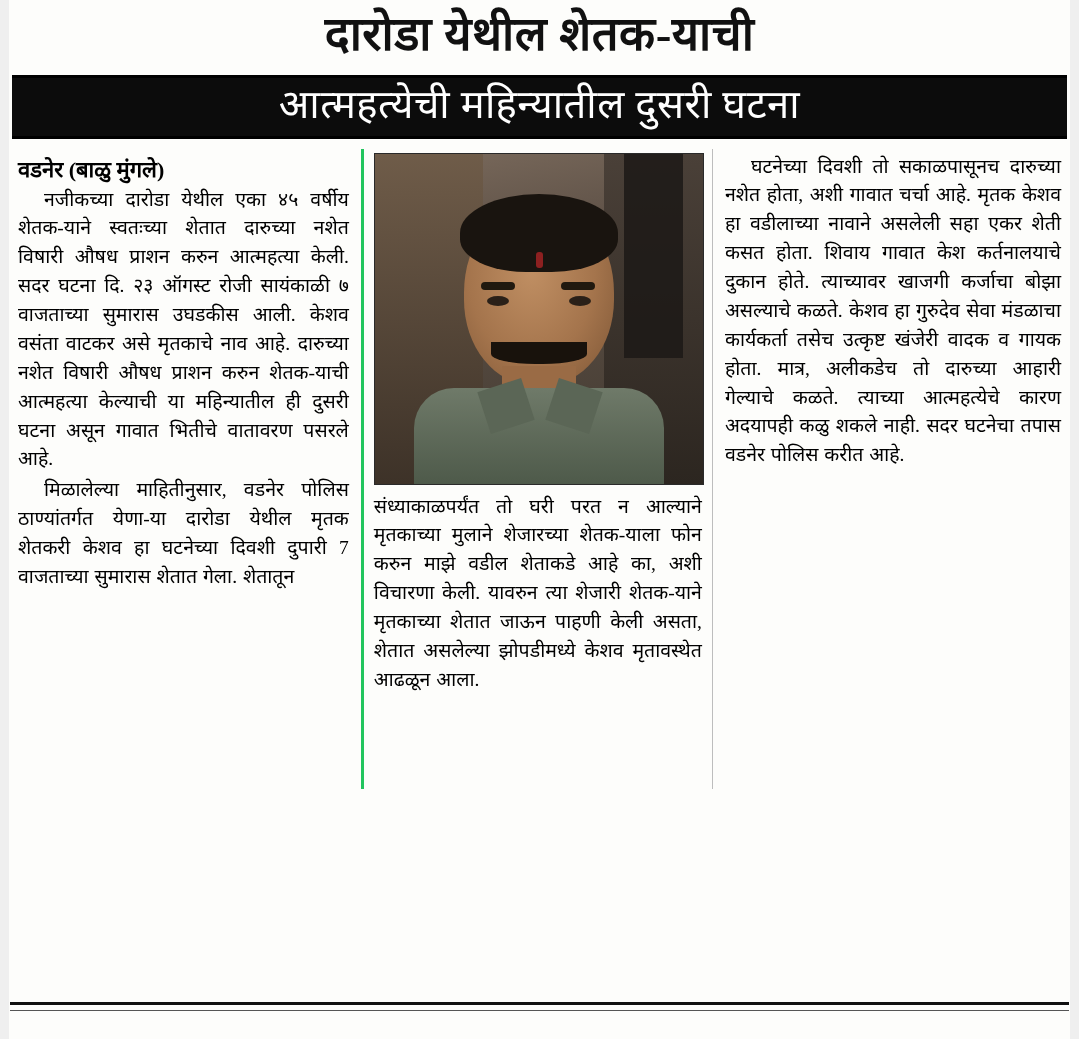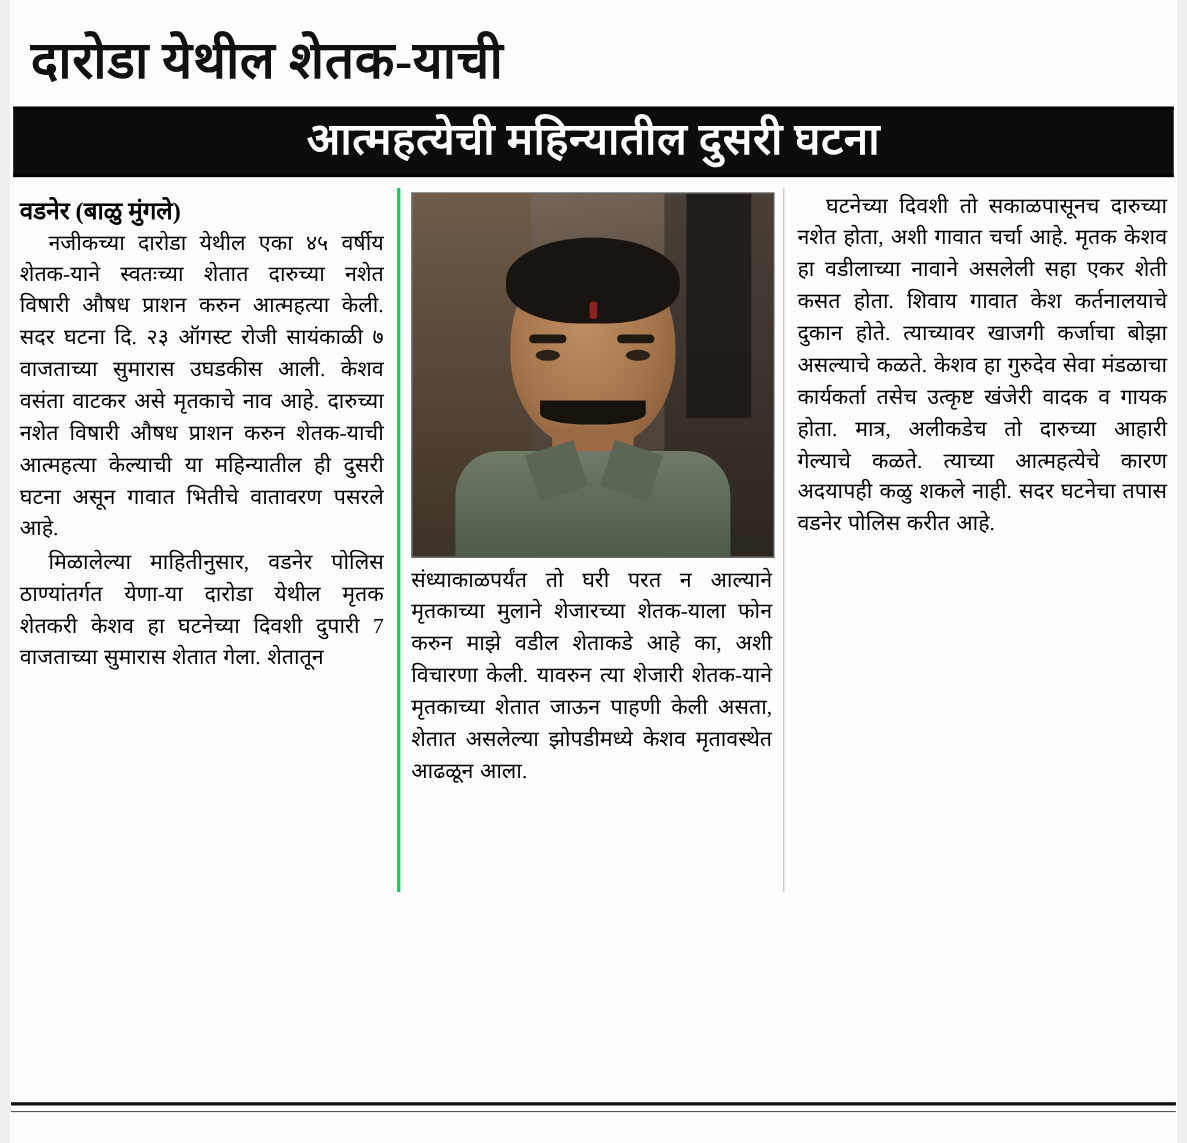--- a/index.html
+++ b/index.html
@@ -18,22 +18,22 @@
     position: relative;
     width: 1079px;
     height: 1039px;
     background: #fdfdfb;
     box-sizing: border-box;
     padding: 0;
   }
 
   
   .headline-wrap {
-    padding: 30px 28px 0 28px;
-    text-align: left;
+    padding: 8px 28px 0 28px;
+    text-align: center;
   }
   .headline-line {
     font-family: "Liberation Serif", serif;
     font-weight: bold;
     color: #111;
     letter-spacing: 0.5px;
     line-height: 1.12;
   }
   .headline-line.l1 {
     font-size: 47px;
@@ -42,21 +42,21 @@
   .headline-line.l2 {
     font-size: 47px;
   }
 
   .subhead-bar {
     margin: 14px 12px 0 12px;
     background: #0c0c0c;
     color: #ffffff;
     text-align: center;
     font-size: 40px;
-    font-weight: bold;
+    font-weight: normal;
     font-family: "Liberation Serif", serif;
     padding: 6px 10px 10px 10px;
     line-height: 1.05;
     letter-spacing: 0.5px;
     border-top: 3px solid #000;
     border-bottom: 3px solid #000;
   }
 
   
   .columns {

